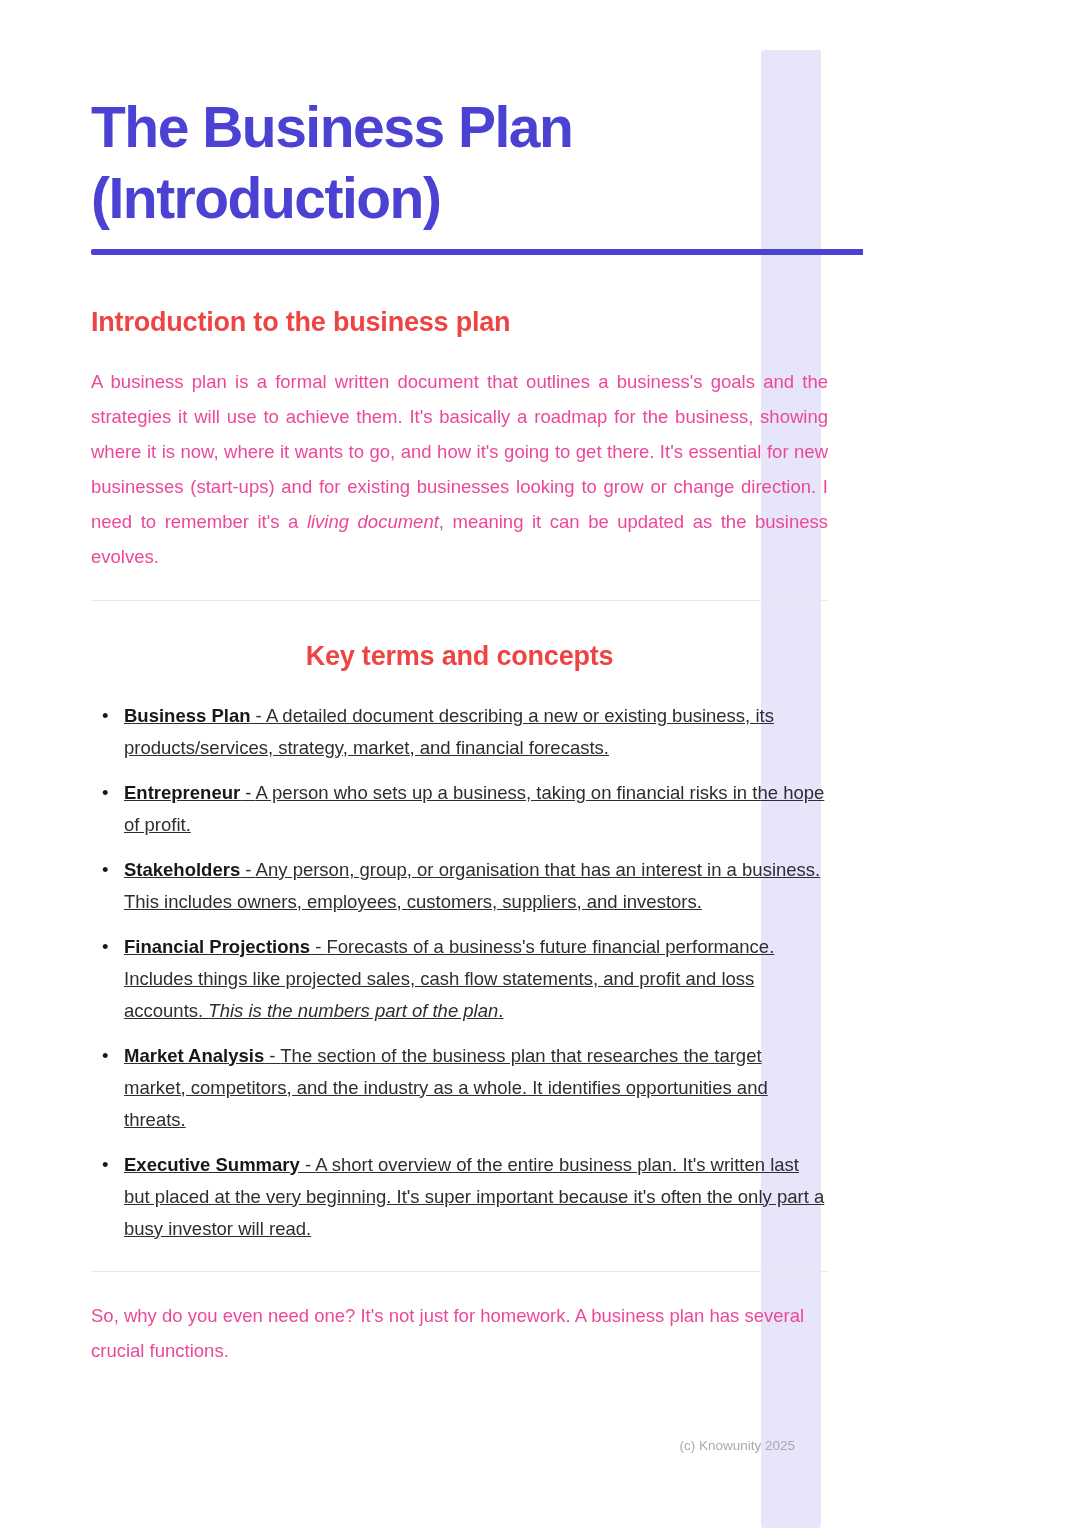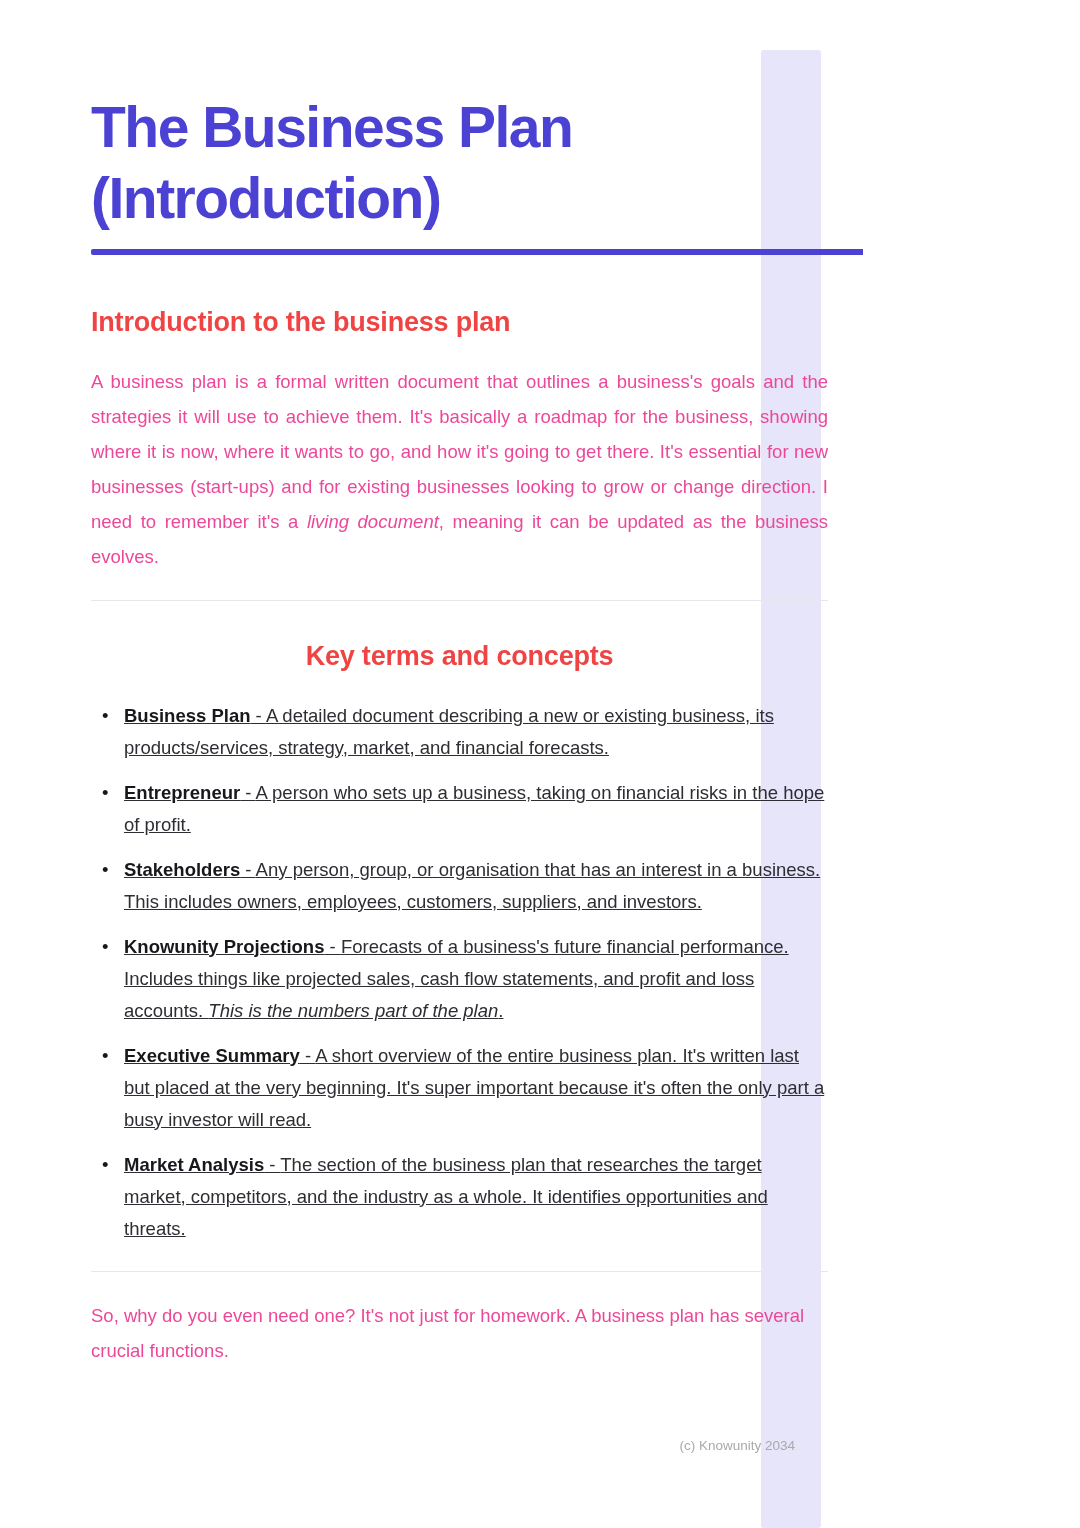--- a/index.html
+++ b/index.html
@@ -135,28 +135,28 @@
 
     <h2 class="section-heading after-divider">Key terms and concepts</h2>
 
     <ul class="terms">
       <li><strong>Business Plan</strong><span> - </span><span>A detailed document describing a new or existing business, its products/services, strategy, market, and financial forecasts.</span></li>
 
       <li><strong>Entrepreneur</strong><span> - </span><span>A person who sets up a business, taking on financial risks in the hope of profit.</span></li>
 
       <li><strong>Stakeholders</strong><span> - </span><span>Any person, group, or organisation that has an interest in a business. This includes owners, employees, customers, suppliers, and investors.</span></li>
 
-      <li><strong>Knowunity Projections</strong><span> - </span><span>Forecasts of a business's future financial performance. Includes things like projected sales, cash flow statements, and profit and loss accounts. </span><em>This is the numbers part of the plan</em><span>.</span></li>
+      <li><strong>Financial Projections</strong><span> - </span><span>Forecasts of a business's future financial performance. Includes things like projected sales, cash flow statements, and profit and loss accounts. </span><em>This is the numbers part of the plan</em><span>.</span></li>
+
+      <li><strong>Market Analysis</strong><span> - </span><span>The section of the business plan that researches the target market, competitors, and the industry as a whole. It identifies opportunities and threats.</span></li>
 
       <li><strong>Executive Summary</strong><span> - </span><span>A short overview of the entire business plan. It's written last but placed at the very beginning. It's super important because it's often the only part a busy investor will read.</span></li>
-
-      <li><strong>Market Analysis</strong><span> - </span><span>The section of the business plan that researches the target market, competitors, and the industry as a whole. It identifies opportunities and threats.</span></li>
     </ul>
 
     <hr class="divider">
 
     <p class="body-text">So, why do you even need one? It's not just for homework. A business plan has several crucial functions.</p>
 
   </div>
 
-  <div class="footer-credit">(c) Knowunity 2034</div>
+  <div class="footer-credit">(c) Knowunity 2025</div>
 
 </div>
 
 </body></html>

